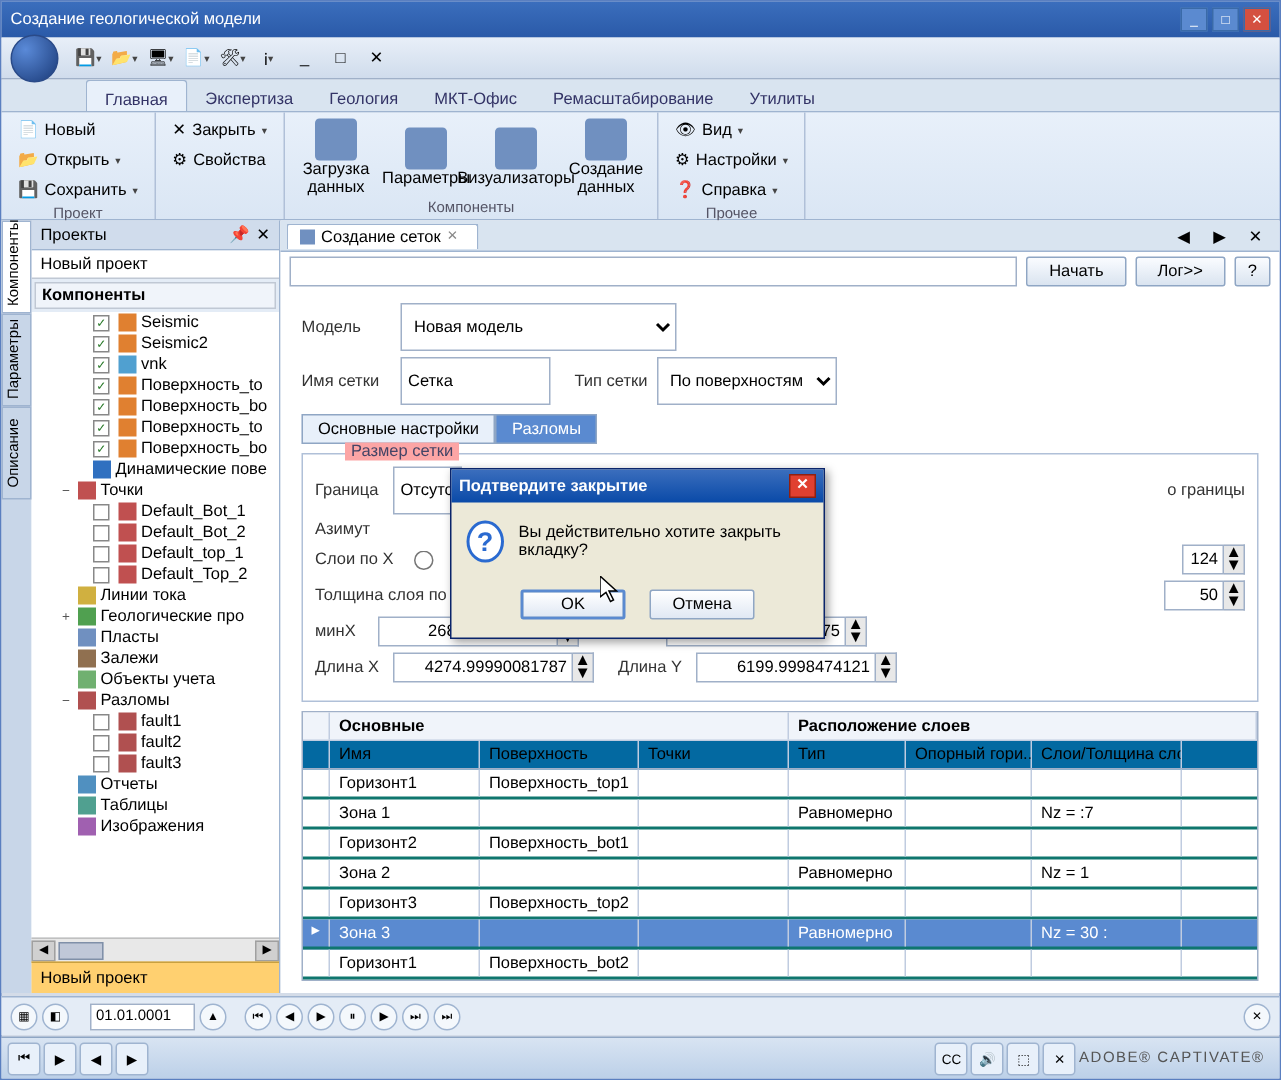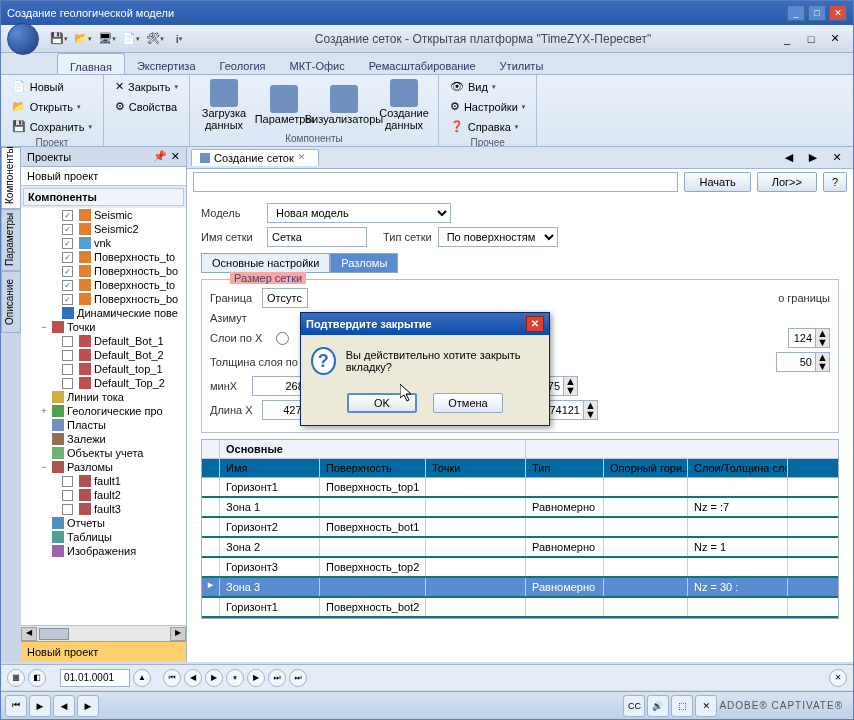--- a/index.html
+++ b/index.html
@@ -59,21 +59,21 @@
 .dclose { width: 12px; height: 12px; font-size: 9px; color: #888; cursor: pointer; }
 .doctabs .sp { flex: 1; }
 
 .runbar { height: 26px; padding: 3px 6px; display: flex; align-items: center; gap: 6px; }
 .runbar input { flex: 1; height: 20px; border: 1px solid #a0b0c8; padding: 0 4px; }
 .btn { padding: 3px 14px; background: linear-gradient(#fafcff, #dae4f0); border: 1px solid #8fa6c4; border-radius: 2px; cursor: pointer; }
 
 .form-area { padding: 8px 14px; }
 .frow { display: flex; align-items: center; margin-bottom: 4px; gap: 6px; }
 .flabel { width: 60px; color: #333; }
-.fsel, .ftxt { height: 20px; border: 1px solid #a0b0c8; padding: 0 4px; background: #fff; }
+.fsel, .ftxt { height: 32px; border: 1px solid #a0b0c8; padding: 0 4px; background: #fff; }
 .fsel { width: 184px; }
 .sub-tabs { display: flex; margin: 6px 0; }
 .stab { padding: 3px 10px; border: 1px solid #8fa6c4; background: #e8f0fa; cursor: pointer; }
 .stab.active { background: #5a8ad0; color: #fff; }
 
 .groupbox { border: 1px solid #b0c0d8; padding: 8px; margin-bottom: 6px; position: relative; }
 .groupbox .legend { position: absolute; top: -8px; left: 8px; background: #fca5a5; padding: 0 4px; color: #446; margin-left: 20px; }
 .numrow { display: flex; align-items: center; gap: 6px; margin-bottom: 4px; }
 .nlbl { color: #333; }
 .spin { display: flex; align-items: center; }
@@ -126,21 +126,20 @@
   </div>
 
   <div class="toolbar-top">
     <div class="orb"></div>
     <span class="qat-btn">💾<span class="drop">▾</span></span>
     <span class="qat-btn">📂<span class="drop">▾</span></span>
     <span class="qat-btn">🖥<span class="drop">▾</span></span>
     <span class="qat-btn">📄<span class="drop">▾</span></span>
     <span class="qat-btn">🛠<span class="drop">▾</span></span>
     <span class="qat-btn">ℹ<span class="drop">▾</span></span>
-    <span class="mdi-title">Создание сеток - Открытая платформа "TimeZYX-Пересвет"</span>
     <div class="mdi-btns">
       <span class="qat-btn">_</span>
       <span class="qat-btn">□</span>
       <span class="qat-btn">✕</span>
     </div>
   </div>
 
   <div class="ribbon-tabs" id="ribbon-tabs">
       <div class="rtab active">
         <span class="ricon" style="background:#d05050"></span>
@@ -498,20 +497,21 @@
                   <div>▼</div>
                 </span>
               </div>
           </div>
         </div>
 
         <div class="grid">
           <div class="grid-section">
             <div class="rowmark"></div>
             <div class="gh" style="width:306px">Основные</div>
+            <div class="gh" style="flex:1">Расположение слоев</div>
           </div>
           <div class="grid-head" id="grid-head">
               <div class="rowmark"></div>
               <div class="gh c1">Имя</div>
               <div class="gh c2">Поверхность</div>
               <div class="gh c3">Точки</div>
               <div class="gh c4">Тип</div>
               <div class="gh c5">Опорный гори...</div>
               <div class="gh c6">Слои/Толщина слоя</div>
             </div>

